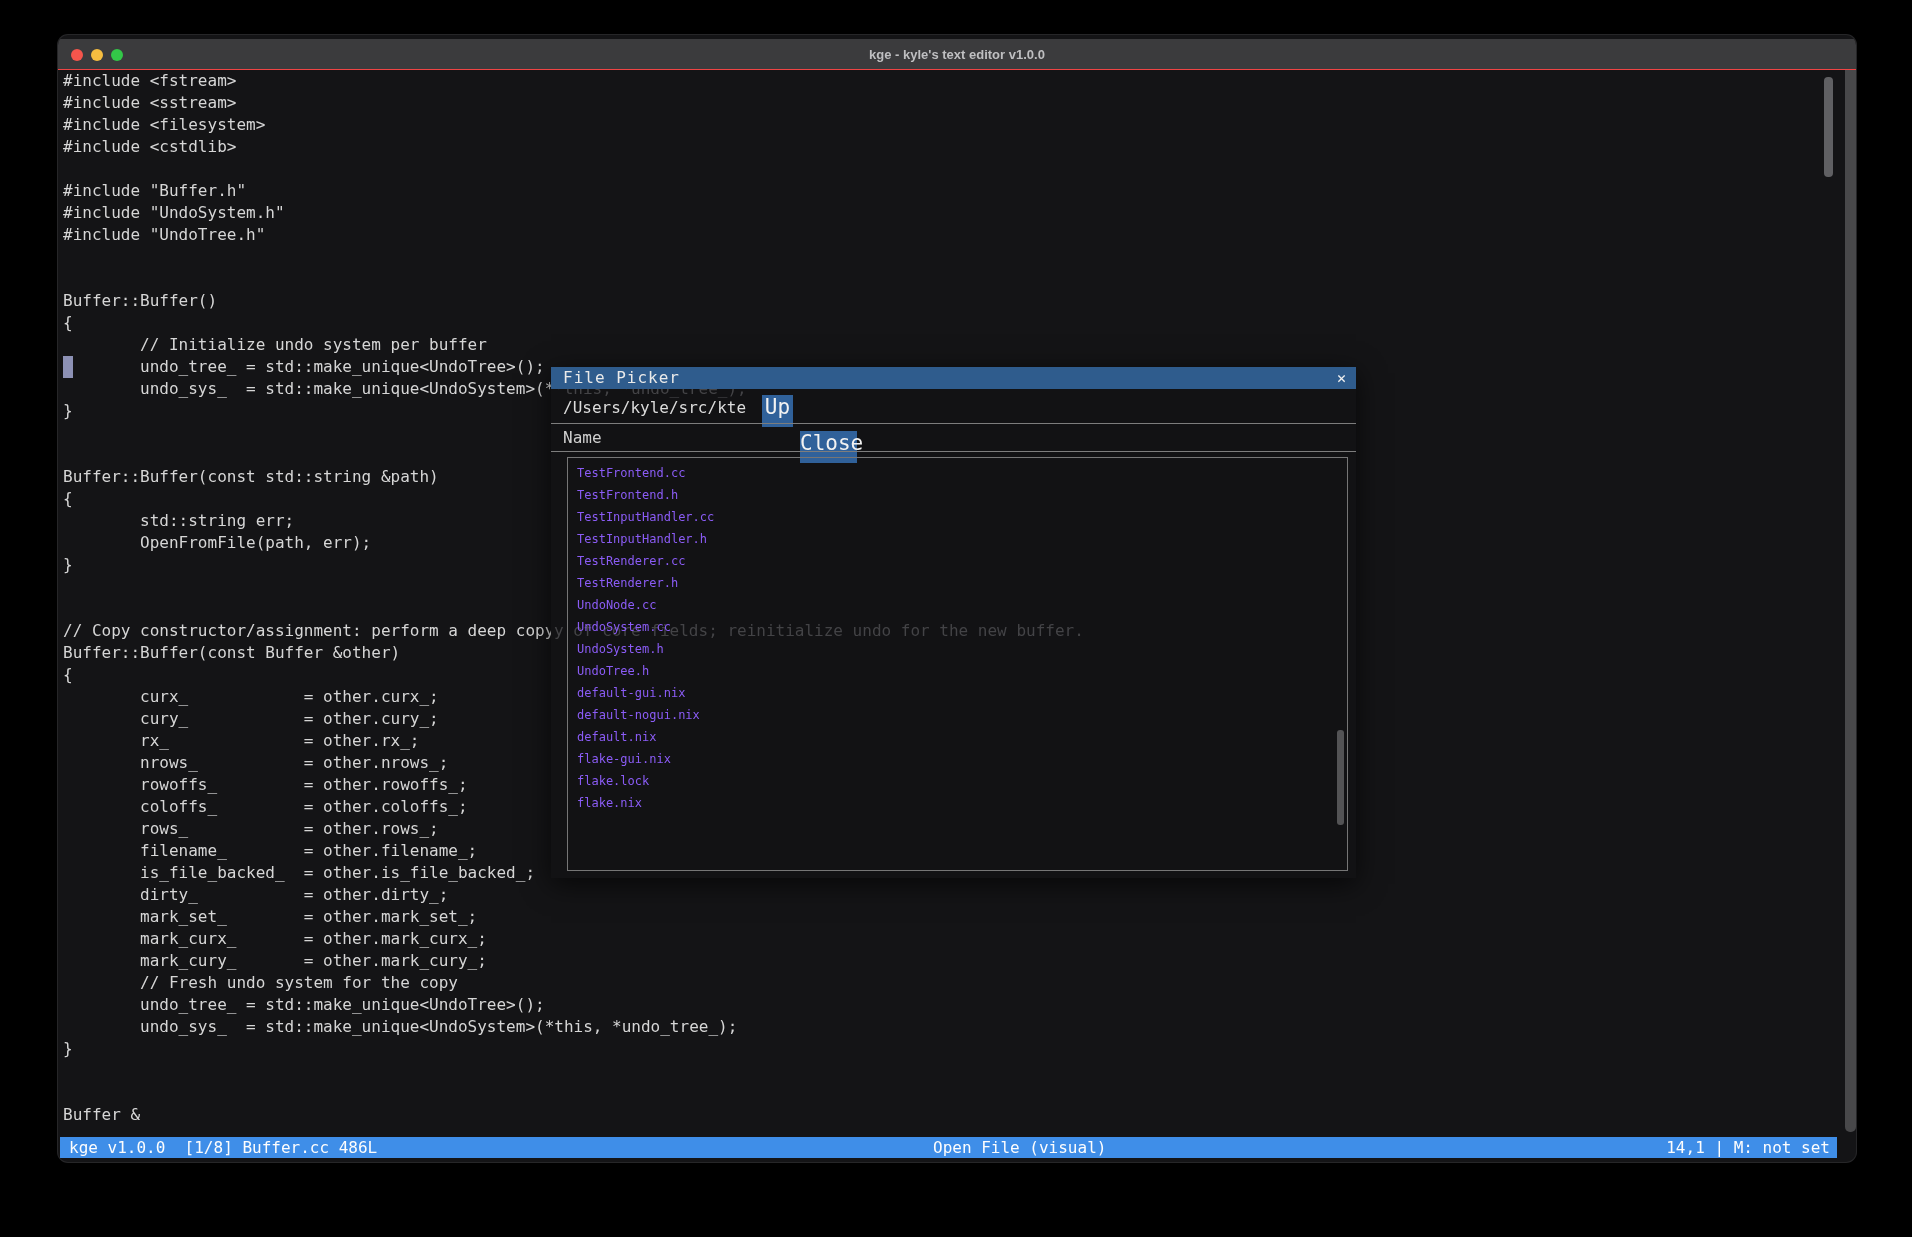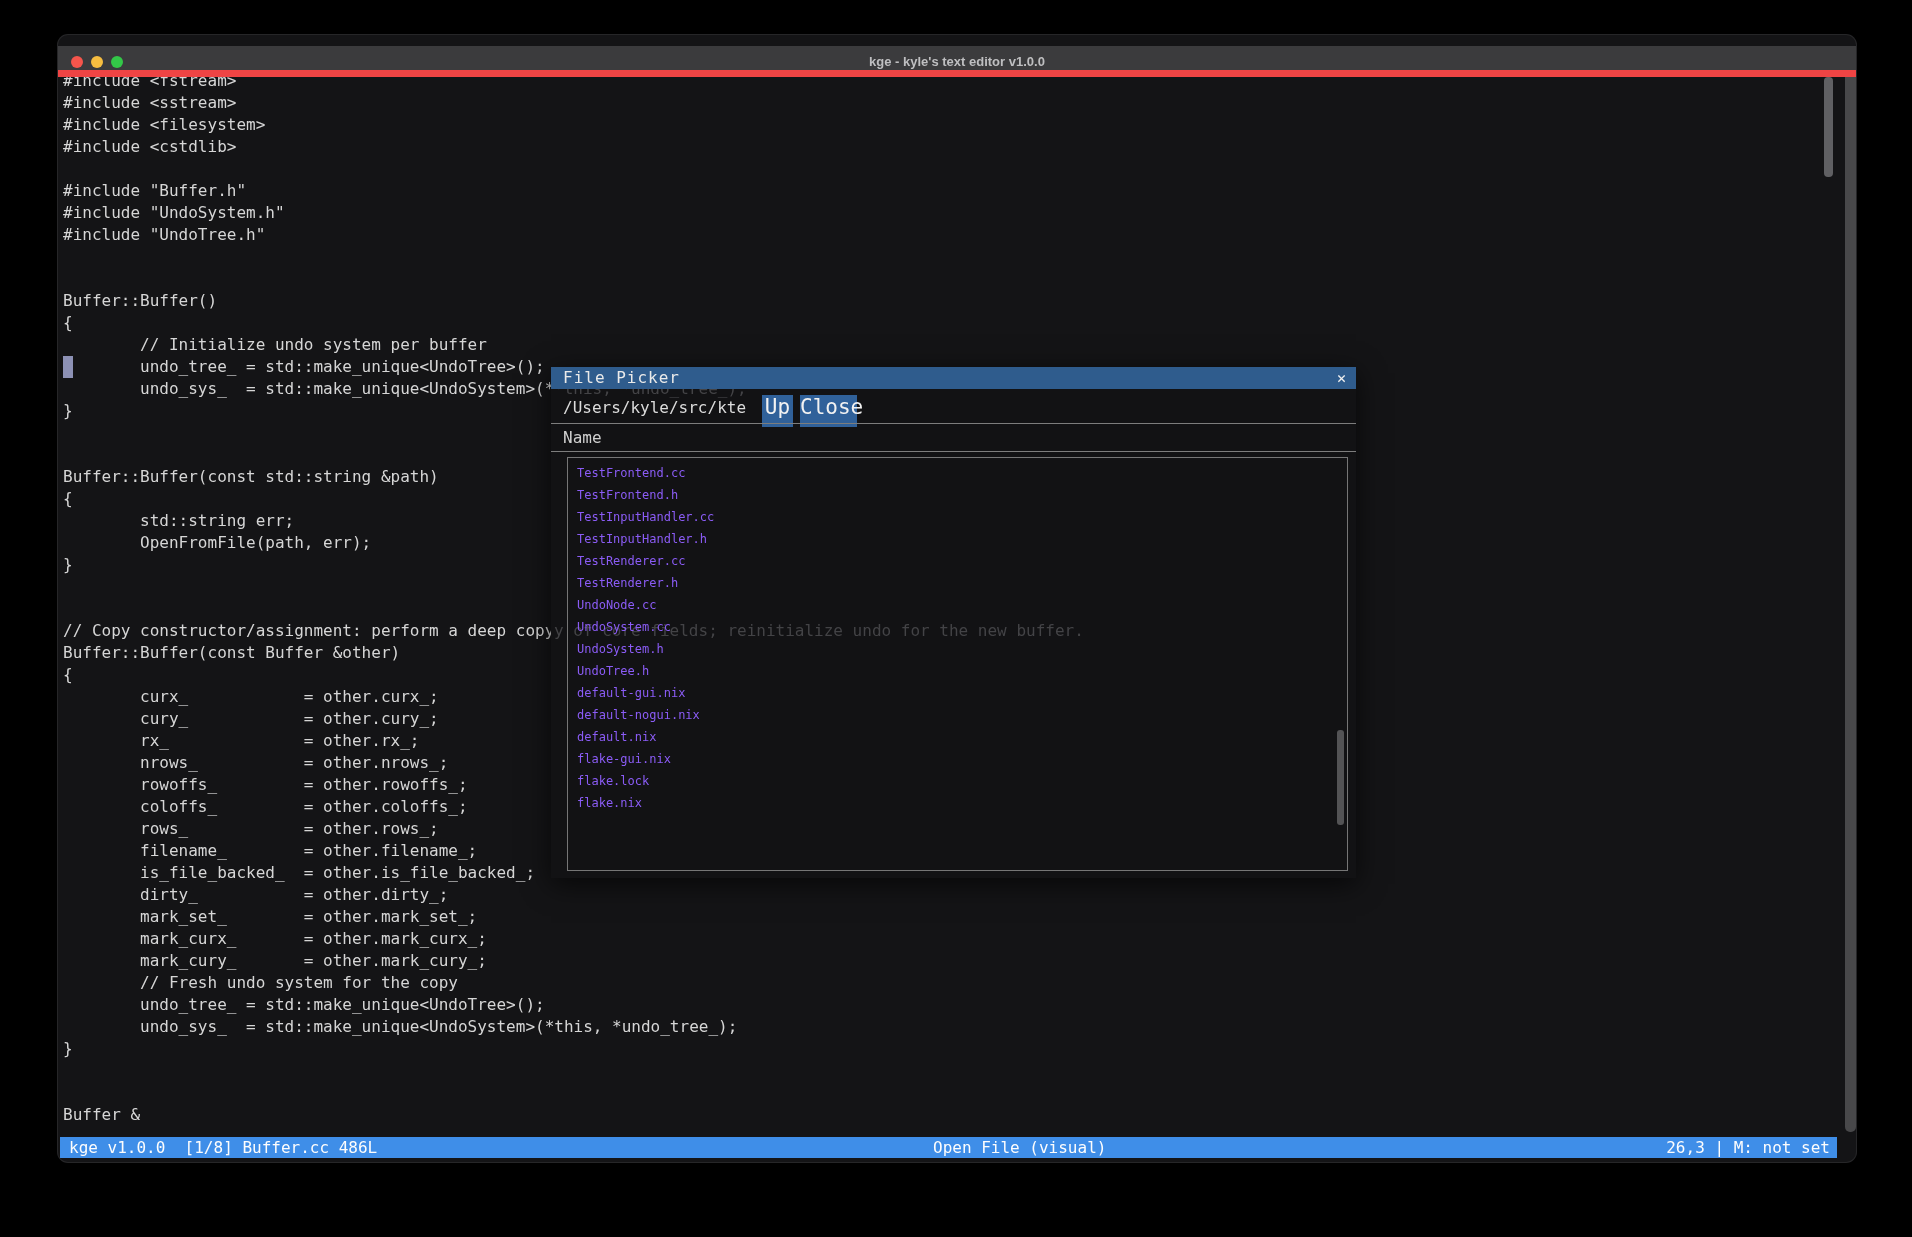--- a/index.html
+++ b/index.html
@@ -15,23 +15,23 @@
   
   .window {
     position:absolute; left:58px; top:35px;
     width:1798px; height:1127px;
     background:#141416;
     border-radius:10px;
     overflow:hidden;
     box-shadow:0 0 0 1px #262628, 0 18px 50px rgba(0,0,0,.7);
   }
   .titlebar {
-    position:absolute; left:0; top:11px; right:0; height:31px;
+    position:absolute; left:0; top:4px; right:0; height:31px;
     background:#3b3b3d;
-    border-bottom:7px solid #ef4444;
+    border-bottom:1px solid #ef4444;
   }
   .titlebar-title {
     position:absolute; left:0; right:0; top:0; height:31px;
     line-height:31px; text-align:center;
     font-family:"Liberation Sans", sans-serif;
     font-size:13px; font-weight:700; color:#bfbfc1;
   }
   .traffic { position:absolute; top:10px; width:12px; height:12px; border-radius:50%; }
   .t-red    { left:13px; }
   .t-yellow { left:33px; }
@@ -95,21 +95,21 @@
     position:absolute; left:12px; top:3px;
     font-size:16px; color:#dcdcdc; white-space:pre;
   }
   .btn {
     position:absolute; top:0;
     height:32px; line-height:24px;
     background:#30619a; color:#f2f2f2;
     font-size:21px; text-align:center;
   }
   .btn-up    { left:211px; width:31px; }
-  .btn-close { left:249px; width:57px; }
+  .btn-close { left:249px; width:57px;margin-top:36px; }
   .sep { position:absolute; z-index:2; left:0; right:0; height:1px; background:#7d7d7d; }
   .sep-1 { top:56px; }
   .sep-2 { top:84px; }
   .name-header {
     position:absolute; z-index:2; left:12px; top:61px;
     font-size:16px; color:#cfcfcf;
   }
   .file-frame {
     position:absolute; z-index:2;
     left:16px; top:90px;
@@ -240,16 +240,16 @@
         <div class="file-row">default.nix</div>
         <div class="file-row">flake-gui.nix</div>
         <div class="file-row">flake.lock</div>
         <div class="file-row">flake.nix</div>
       </div>
   </div>
 
   <div class="statusbar">
     <span class="status-left">kge v1.0.0  [1/8] Buffer.cc 486L</span>
     <span class="status-middle">Open File (visual)</span>
-    <span class="status-right">26,3 | M: not set</span>
+    <span class="status-right">14,1 | M: not set</span>
   </div>
 
 </div>
 
 </body></html>

